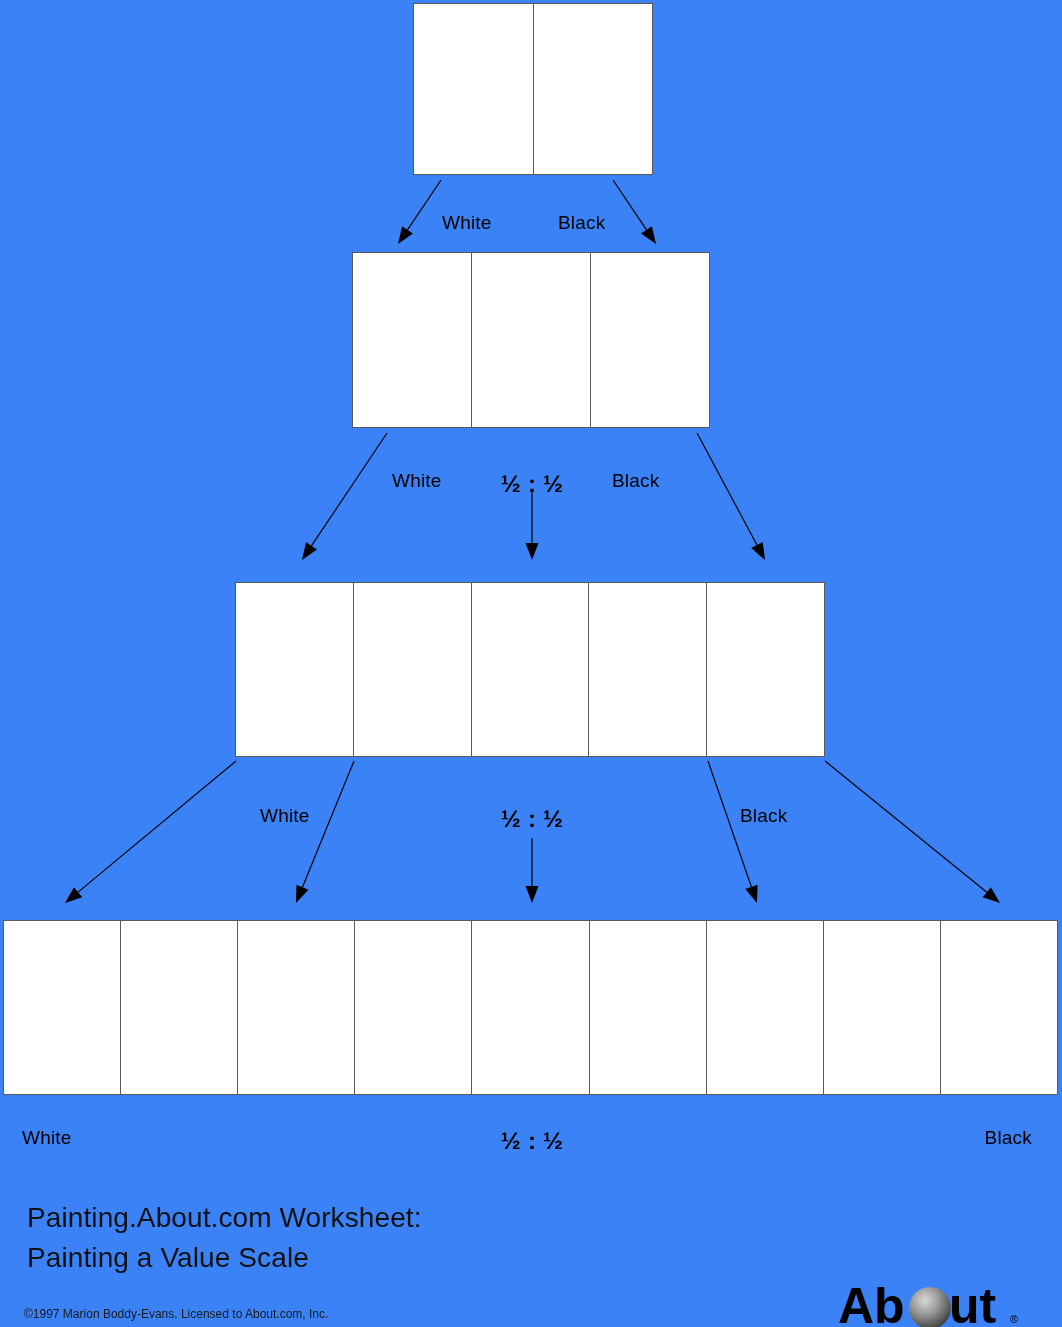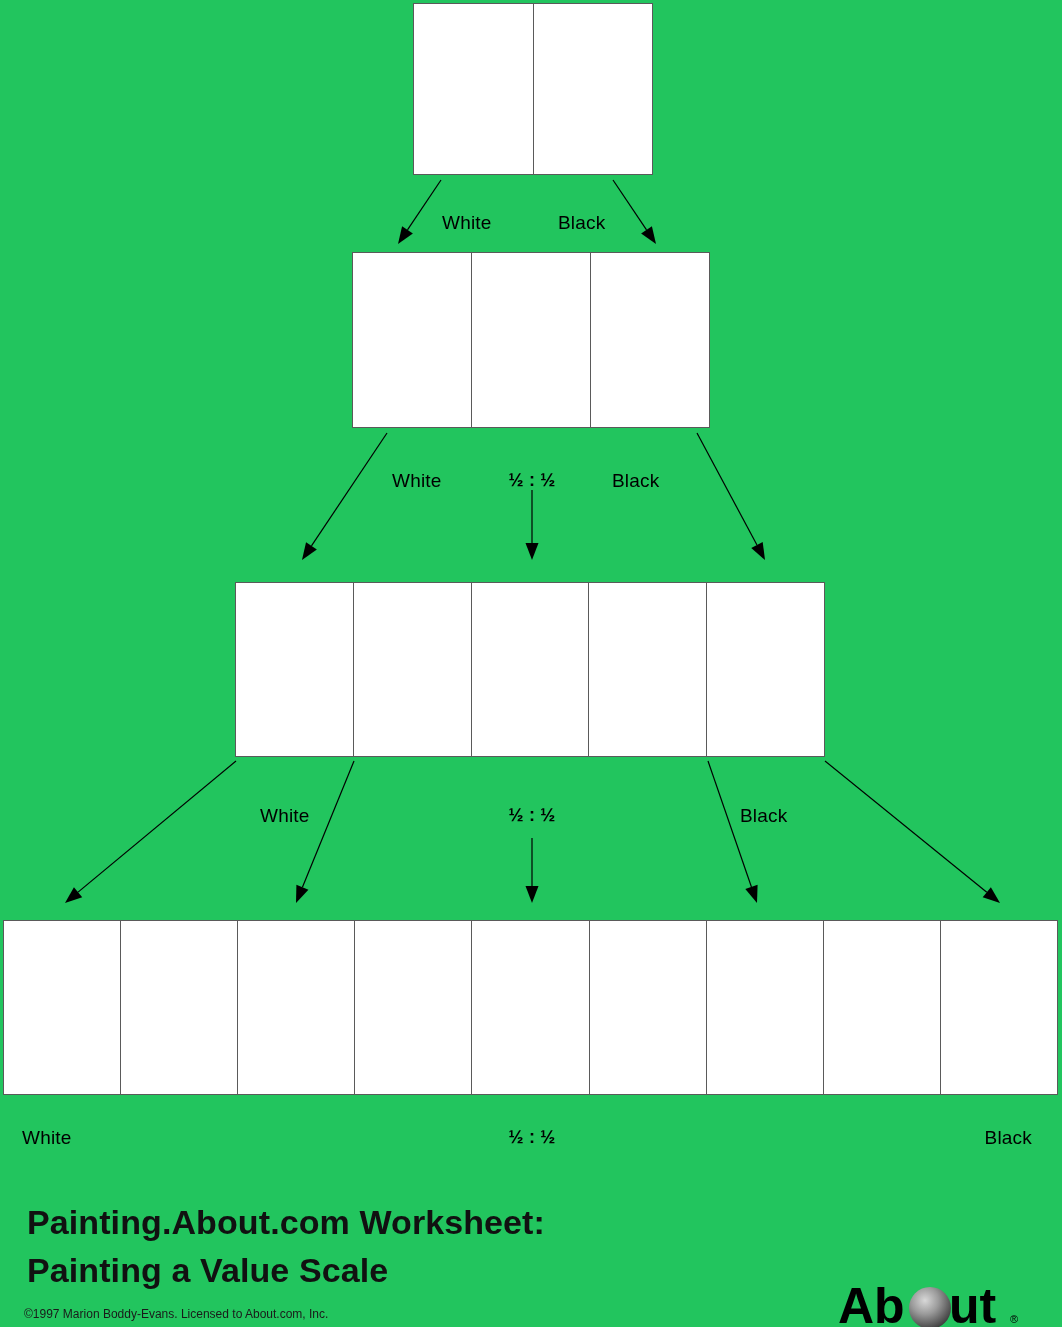--- a/index.html
+++ b/index.html
@@ -8,21 +8,21 @@
     background: #ffffff;
   }
   body {
     font-family: "Liberation Sans", sans-serif;
     color: #000000;
   }
   #page {
     position: relative;
     width: 1062px;
     height: 1327px;
-    background: #22c55e;
+    background: #3b82f6;
     overflow: hidden;
   }
   .row {
     position: absolute;
     display: flex;
     box-sizing: border-box;
     border: 1px solid #5a5a5a;
     background: #ffffff;
   }
   .cell {
@@ -44,34 +44,33 @@
     pointer-events: none;
   }
   .lbl {
     position: absolute;
     font-family: "Liberation Sans", sans-serif;
     font-size: 19px;
     color: #000000;
     white-space: nowrap;
     letter-spacing: 0.2px;
   }
-  .lbl.frac { font-weight: bold; font-size: 18px; }
+  .lbl.frac { font-weight: bold; font-size: 24px; }
   .lbl.ctr { transform: translateX(-50%); }
   .lbl.rgt { transform: translateX(-100%); }
 
   #footer-title {
     position: absolute;
     left: 27px;
     top: 1198px;
-    font-size: 34px;
+    font-size: 28px;
     line-height: 1.42;
     letter-spacing: 0.1px;
     color: #111111;
     white-space: pre-line;
-    font-weight: bold;
   }
   #copyright {
     position: absolute;
     left: 24px;
     top: 1307px;
     font-size: 12px;
     color: #1a1a1a;
     white-space: nowrap;
   }
   #about-logo {

